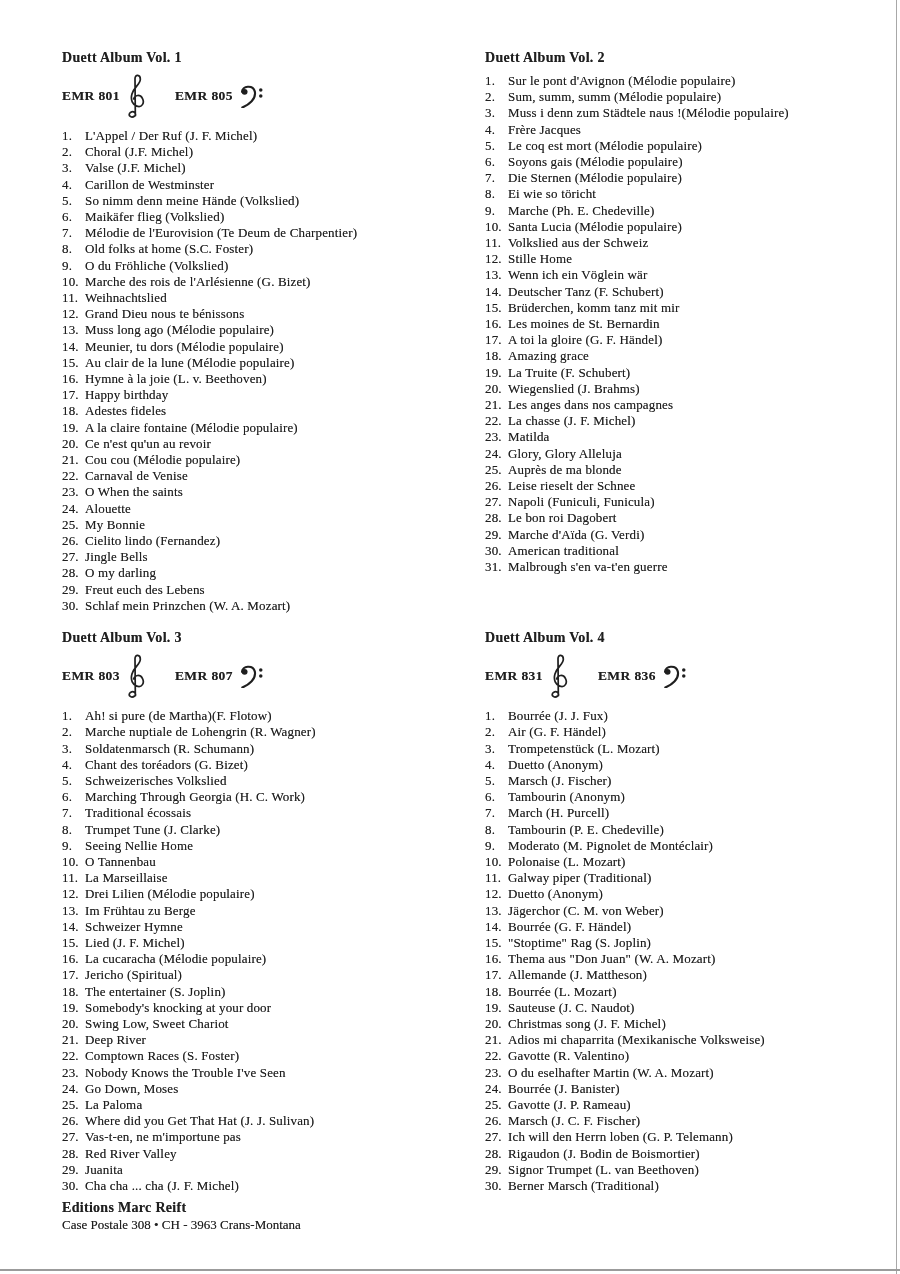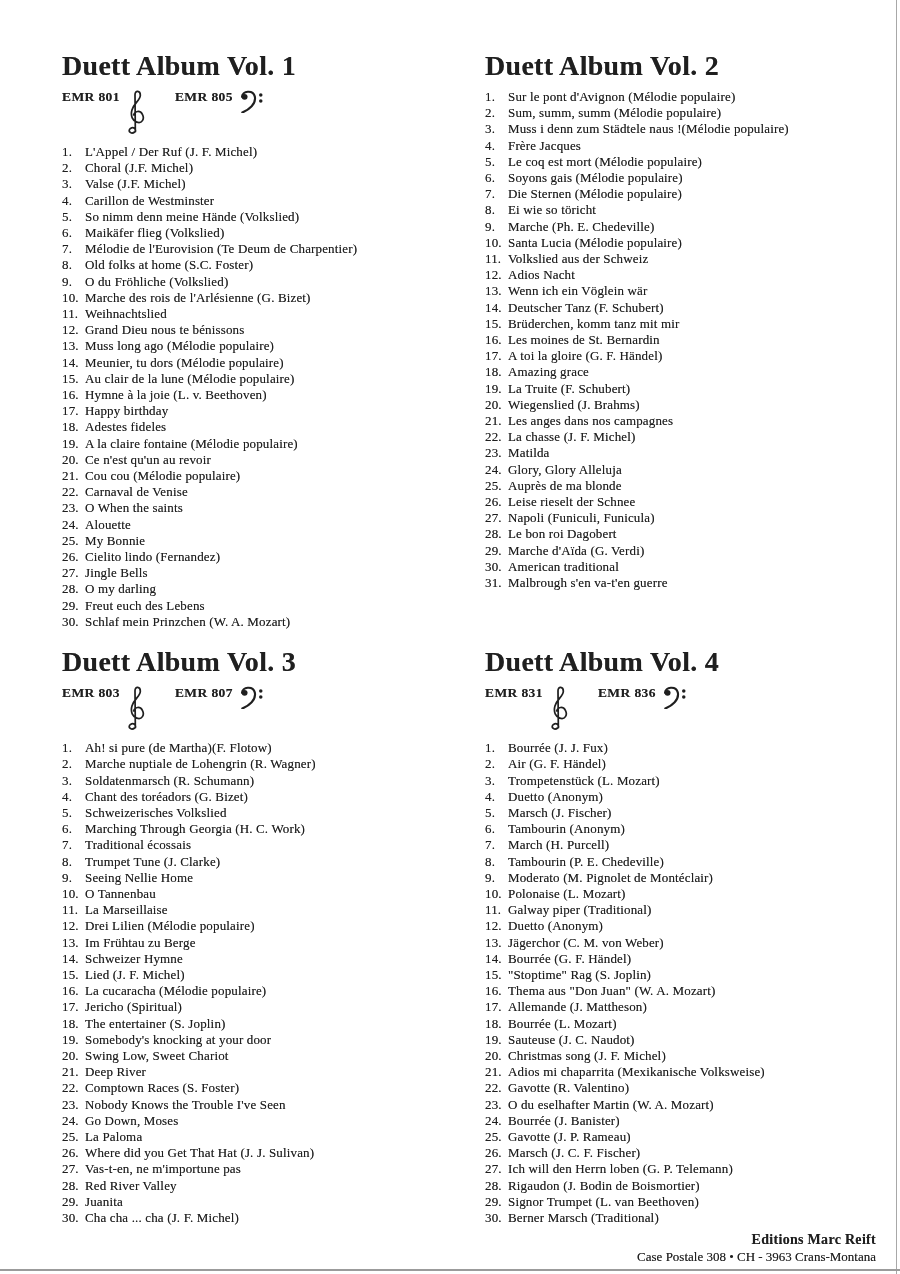--- a/index.html
+++ b/index.html
@@ -26,28 +26,28 @@
     position: absolute; left: 0; bottom: 3px;
     width: 100%; height: 2px;
     background: #9b9b9b;
   }
   .albums-grid {
     display: grid;
     grid-template-columns: 423px 1fr;
     row-gap: 16px;
   }
   .album-title {
-    font-size: 28px;
+    font-size: 14px;
     font-weight: bold;
     letter-spacing: 0.3px;
     margin: 0 0 7px 0;
   }
   .emr-row {
     display: flex;
-    align-items: flex-start;
+    align-items: center;
     height: 46px;
     margin-bottom: 9px;
   }
   .emr-num {
     font-size: 13.5px;
     font-weight: bold;
     letter-spacing: 0.4px;
   }
   .clef { display: inline-block; }
   .clef.treble { width: 20px; height: 46px; margin-left: 5px; }
@@ -62,21 +62,21 @@
     display: flex;
     line-height: 16.2px;
     white-space: nowrap;
   }
   .song-number {
     flex: 0 0 23px;
   }
   .song-title { }
   .footer {
     margin-top: 6px;
-    text-align: right;
+    text-align: left;
   }
   .publisher-name {
     font-size: 14px;
     font-weight: bold;
     letter-spacing: 0.3px;
   }
   .publisher-address {
     font-size: 13px;
     margin-top: 1px;
   }
@@ -271,21 +271,21 @@
           <li class="song-item">
         <span class="song-number">10.</span>
         <span class="song-title">Santa Lucia (Mélodie populaire)</span>
       </li>
           <li class="song-item">
         <span class="song-number">11.</span>
         <span class="song-title">Volkslied aus der Schweiz</span>
       </li>
           <li class="song-item">
         <span class="song-number">12.</span>
-        <span class="song-title">Adios Nacht</span>
+        <span class="song-title">Stille Home</span>
       </li>
           <li class="song-item">
         <span class="song-number">13.</span>
         <span class="song-title">Wenn ich ein Vöglein wär</span>
       </li>
           <li class="song-item">
         <span class="song-number">14.</span>
         <span class="song-title">Deutscher Tanz (F. Schubert)</span>
       </li>
           <li class="song-item">

